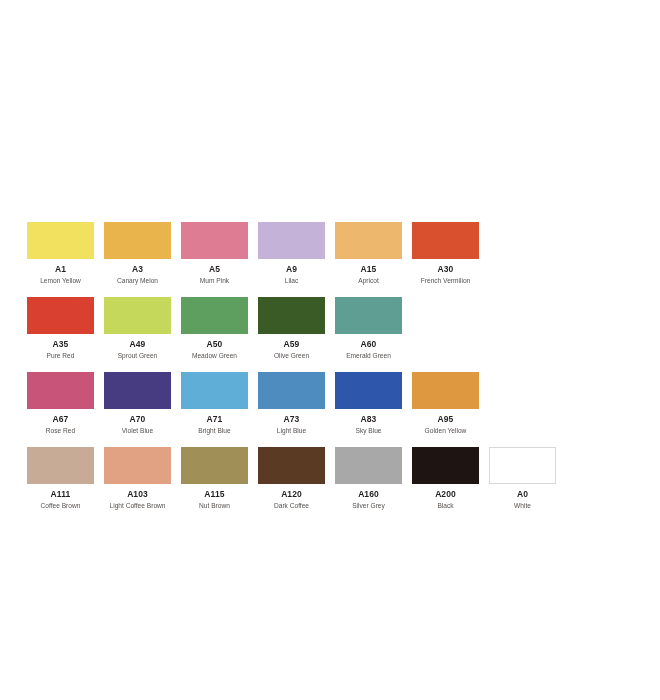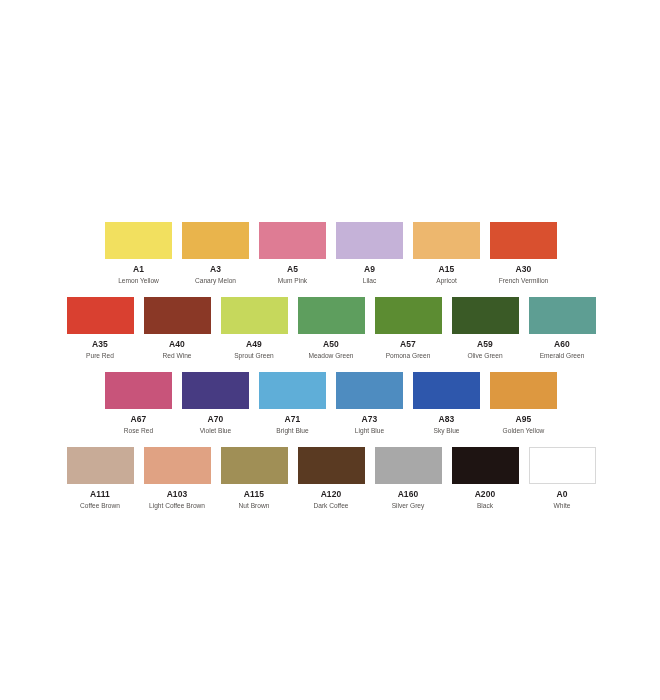--- a/index.html
+++ b/index.html
@@ -27,21 +27,20 @@
     position: absolute;
     left: 27px;
     top: 222px;
     width: 608px;
   }
 
   .row {
     display: flex;
     gap: 10px;
     margin-bottom: 13px;
-    justify-content: center;
   }
 
   .cell {
     width: 67px;
     display: flex;
     flex-direction: column;
     align-items: center;
   }
 
   .swatch {
@@ -110,40 +109,30 @@
           <div class="name">French Vermilion</div>
         </div>
       </div>
       <div class="row">
         <div class="cell">
           <div class="swatch" style="background: rgb(217, 64, 48);"></div>
           <div class="code">A35</div>
           <div class="name">Pure Red</div>
         </div>
         <div class="cell">
-          <div class="swatch" style="background: rgb(138, 56, 38);"></div>
-          <div class="code">A40</div>
-          <div class="name">Red Wine</div>
-        </div>
-        <div class="cell">
           <div class="swatch" style="background: rgb(198, 216, 92);"></div>
           <div class="code">A49</div>
           <div class="name">Sprout Green</div>
         </div>
         <div class="cell">
           <div class="swatch" style="background: rgb(94, 158, 94);"></div>
           <div class="code">A50</div>
           <div class="name">Meadow Green</div>
         </div>
         <div class="cell">
-          <div class="swatch" style="background: rgb(92, 140, 50);"></div>
-          <div class="code">A57</div>
-          <div class="name">Pomona Green</div>
-        </div>
-        <div class="cell">
           <div class="swatch" style="background: rgb(58, 90, 38);"></div>
           <div class="code">A59</div>
           <div class="name">Olive Green</div>
         </div>
         <div class="cell">
           <div class="swatch" style="background: rgb(94, 158, 147);"></div>
           <div class="code">A60</div>
           <div class="name">Emerald Green</div>
         </div>
       </div>

